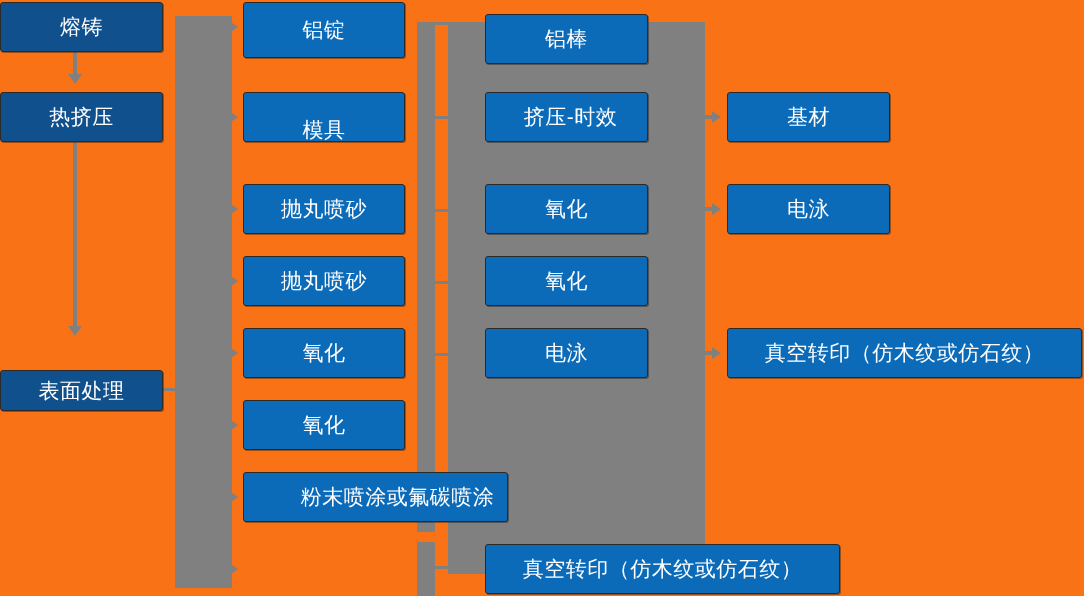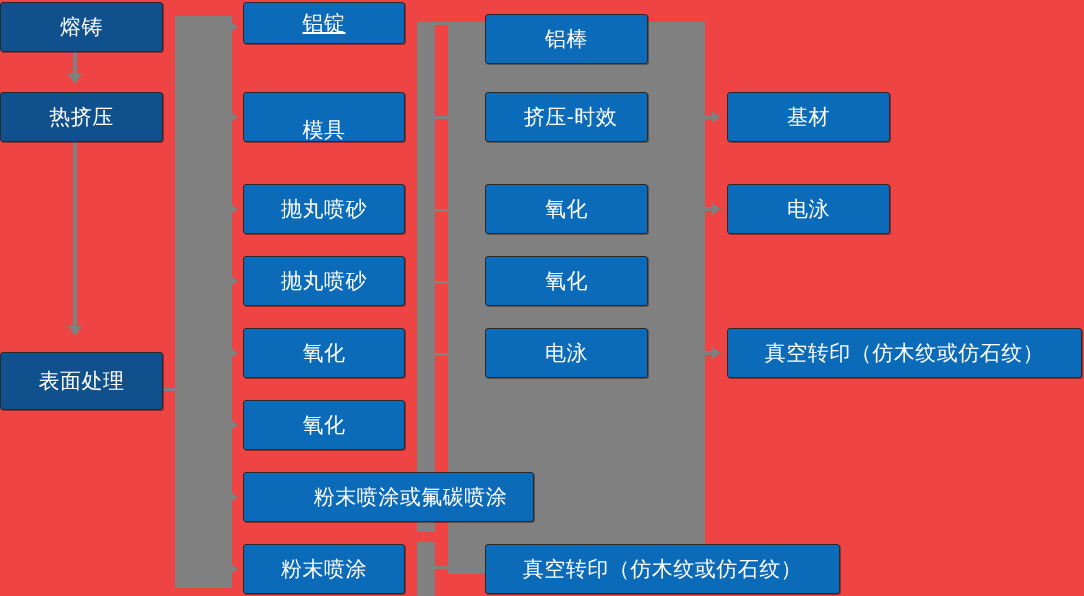--- a/index.html
+++ b/index.html
@@ -7,21 +7,21 @@
     padding: 0;
     background: #ffffff;
   }
   body {
     font-family: "Liberation Sans", "DejaVu Sans", sans-serif;
   }
   #canvas {
     position: relative;
     width: 1084px;
     height: 596px;
-    background: #ef4444;
+    background: #f97316;
     overflow: hidden;
   }
 
   
   .gray {
     position: absolute;
     background: #808080;
   }
 
   
@@ -113,47 +113,44 @@
 
   <div class="arrow-shaft" style="left:705px; top:351px; width:12px;"></div>
   <div class="arrow-head small" style="left:712px; top:347px;"></div>
 
   <div class="node stage" style="left:0px; top:2px; width:163px; height:50px;">
     <span>熔铸</span>
   </div>
   <div class="node stage" style="left:0px; top:92px; width:163px; height:50px;">
     <span>热挤压</span>
   </div>
-  <div class="node stage" style="left:0px; top:352px; width:163px; height:58px;">
+  <div class="node stage" style="left:0px; top:370px; width:163px; height:41px;">
     <span>表面处理</span>
   </div>
 
-  <div class="node step" style="left:243px; top:2px; width:162px; height:42px;text-decoration:underline;">
+  <div class="node step" style="left:243px; top:2px; width:162px; height:56px;">
     <span>铝锭</span>
   </div>
   <div class="node step" style="left:243px; top:92px; width:162px; height:50px;align-items:flex-end;">
     <span>模具</span>
   </div>
   <div class="node step" style="left:243px; top:184px; width:162px; height:50px;">
     <span>抛丸喷砂</span>
   </div>
   <div class="node step" style="left:243px; top:256px; width:162px; height:50px;">
     <span>抛丸喷砂</span>
   </div>
   <div class="node step" style="left:243px; top:328px; width:162px; height:50px;">
     <span>氧化</span>
   </div>
   <div class="node step" style="left:243px; top:400px; width:162px; height:50px;">
     <span>氧化</span>
   </div>
-  <div class="node step" style="left:243px; top:472px; width:291px; height:50px;padding-left:44px;">
+  <div class="node step" style="left:243px; top:472px; width:265px; height:50px;padding-left:44px;">
     <span>粉末喷涂或氟碳喷涂</span>
-  </div>
-  <div class="node step" style="left:243px; top:544px; width:162px; height:50px;">
-    <span>粉末喷涂</span>
   </div>
 
   <div class="node step" style="left:485px; top:2px; width:163px; height:50px;margin-top:12px;">
     <span>铝棒</span>
   </div>
   <div class="node step" style="left:485px; top:92px; width:163px; height:50px;padding-left:8px;">
     <span>挤压-时效</span>
   </div>
   <div class="node step" style="left:485px; top:184px; width:163px; height:50px;">
     <span>氧化</span>

